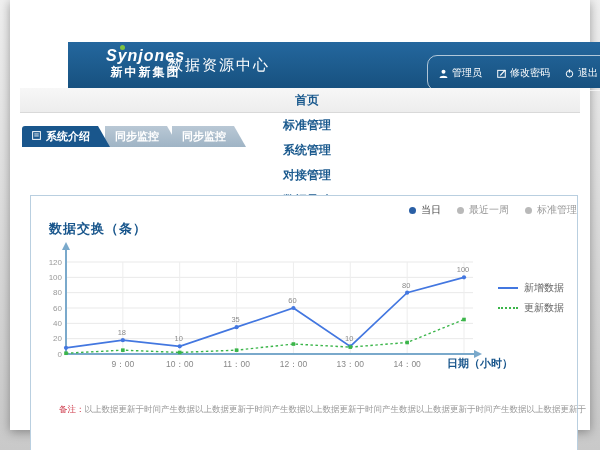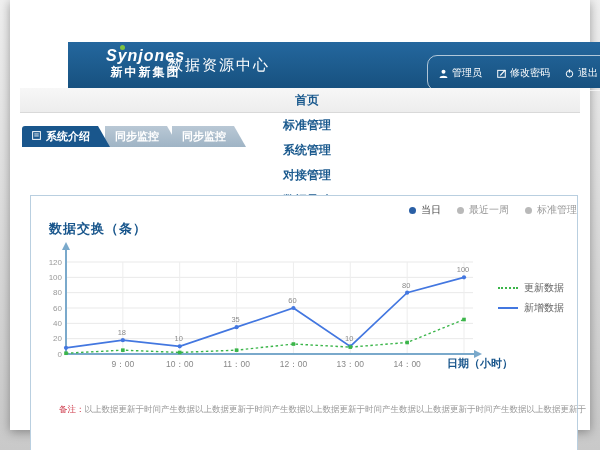--- a/index.html
+++ b/index.html
@@ -203,27 +203,27 @@
             <rect x="307.48571428571427" y="108.3" width="3.6" height="3.6" fill="#3bb54a"></rect>
             <rect x="364.3428571428571" y="103.7" width="3.6" height="3.6" fill="#3bb54a"></rect>
             <rect x="421.2" y="80.7" width="3.6" height="3.6" fill="#3bb54a"></rect>
           </svg>
       </div>
 
       <div class="xlabel">日期（小时）</div>
 
       <div class="legend">
         <div class="legend-row">
+          <span class="sample-solid"></span>
+          <span class="legend-text">新增数据</span>
+        </div>
+        <div class="legend-row">
           <span class="sample-dotted"></span>
           <span class="legend-text">更新数据</span>
         </div>
-        <div class="legend-row">
-          <span class="sample-solid"></span>
-          <span class="legend-text">新增数据</span>
-        </div>
       </div>
 
       <div class="note">
         <span class="note-prefix">备注：</span><span>以上数据更新于时间产生数据以上数据更新于时间产生数据以上数据更新于时间产生数据以上数据更新于时间产生数据以上数据更新于</span>
       </div>
     </div>
 
   </div>
 </div>
 

